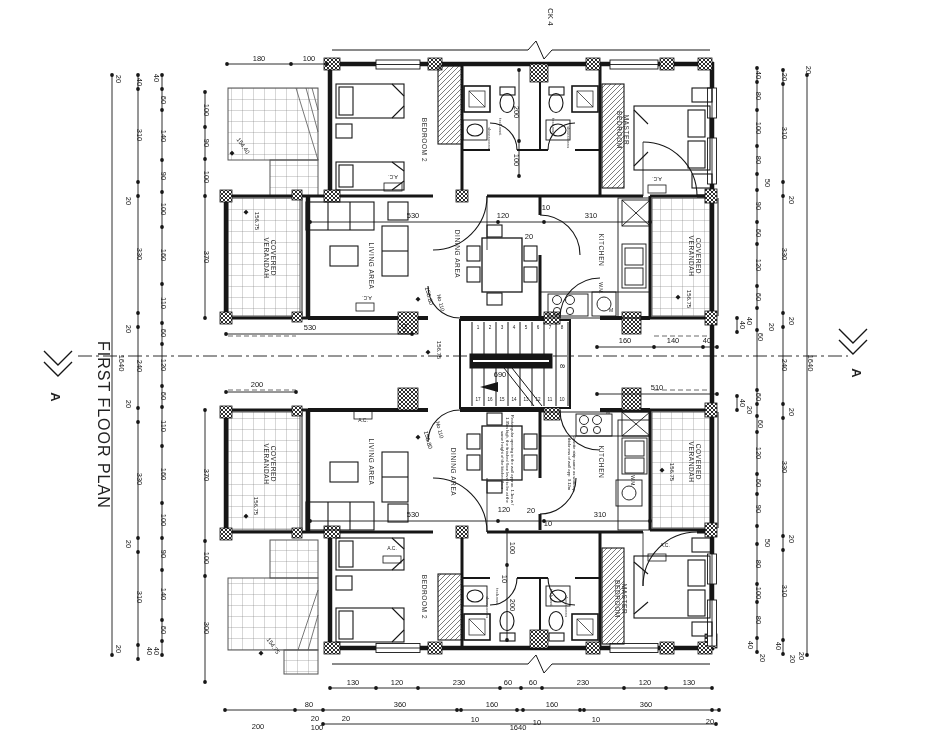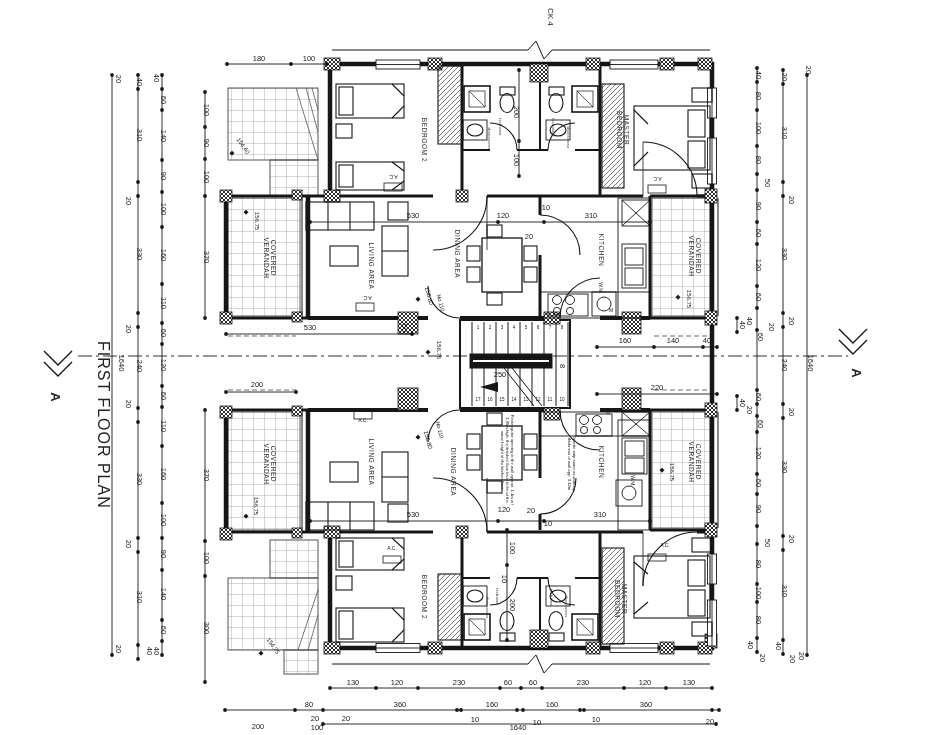--- a/index.html
+++ b/index.html
@@ -523,22 +523,22 @@
       <span class="lbl dim" style="left: 413px; top: 216px; font-size: 7.5px; transform: translate(-50%, -50%) rotate(0deg);">530</span>
       <span class="lbl dim" style="left: 503px; top: 216px; font-size: 7.5px; transform: translate(-50%, -50%) rotate(0deg);">120</span>
       <span class="lbl dim" style="left: 546px; top: 208px; font-size: 7.5px; transform: translate(-50%, -50%) rotate(0deg);">10</span>
       <span class="lbl dim" style="left: 591px; top: 216px; font-size: 7.5px; transform: translate(-50%, -50%) rotate(0deg);">310</span>
       <span class="lbl dim" style="left: 529px; top: 237px; font-size: 7.5px; transform: translate(-50%, -50%) rotate(0deg);">20</span>
       <span class="lbl dim" style="left: 310px; top: 328px; font-size: 7.5px; transform: translate(-50%, -50%) rotate(0deg);">530</span>
       <span class="lbl dim" style="left: 625px; top: 341px; font-size: 7.5px; transform: translate(-50%, -50%) rotate(0deg);">160</span>
       <span class="lbl dim" style="left: 673px; top: 341px; font-size: 7.5px; transform: translate(-50%, -50%) rotate(0deg);">140</span>
       <span class="lbl dim" style="left: 707px; top: 341px; font-size: 7.5px; transform: translate(-50%, -50%) rotate(0deg);">40</span>
       <span class="lbl dim" style="left: 257px; top: 385px; font-size: 7.5px; transform: translate(-50%, -50%) rotate(0deg);">200</span>
-      <span class="lbl dim" style="left: 657px; top: 388px; font-size: 7.5px; transform: translate(-50%, -50%) rotate(0deg);">220</span>
-      <span class="lbl dim" style="left: 500px; top: 375px; font-size: 7.5px; transform: translate(-50%, -50%) rotate(0deg);">250</span>
+      <span class="lbl dim" style="left: 657px; top: 388px; font-size: 7.5px; transform: translate(-50%, -50%) rotate(0deg);">510</span>
+      <span class="lbl dim" style="left: 500px; top: 375px; font-size: 7.5px; transform: translate(-50%, -50%) rotate(0deg);">690</span>
       <span class="lbl dim" style="left: 413px; top: 515px; font-size: 7.5px; transform: translate(-50%, -50%) rotate(0deg);">530</span>
       <span class="lbl dim" style="left: 504px; top: 510px; font-size: 7.5px; transform: translate(-50%, -50%) rotate(0deg);">120</span>
       <span class="lbl dim" style="left: 531px; top: 511px; font-size: 7.5px; transform: translate(-50%, -50%) rotate(0deg);">20</span>
       <span class="lbl dim" style="left: 548px; top: 524px; font-size: 7.5px; transform: translate(-50%, -50%) rotate(0deg);">10</span>
       <span class="lbl dim" style="left: 600px; top: 515px; font-size: 7.5px; transform: translate(-50%, -50%) rotate(0deg);">310</span>
       <span class="lbl dim" style="left: 516px; top: 112px; font-size: 7.5px; transform: translate(-50%, -50%) rotate(90deg);">200</span>
       <span class="lbl dim" style="left: 516px; top: 160px; font-size: 7.5px; transform: translate(-50%, -50%) rotate(90deg);">100</span>
       <span class="lbl dim" style="left: 512px; top: 548px; font-size: 7.5px; transform: translate(-50%, -50%) rotate(90deg);">100</span>
       <span class="lbl dim" style="left: 504px; top: 579px; font-size: 7.5px; transform: translate(-50%, -50%) rotate(90deg);">10</span>
       <span class="lbl dim" style="left: 512px; top: 605px; font-size: 7.5px; transform: translate(-50%, -50%) rotate(90deg);">200</span>

